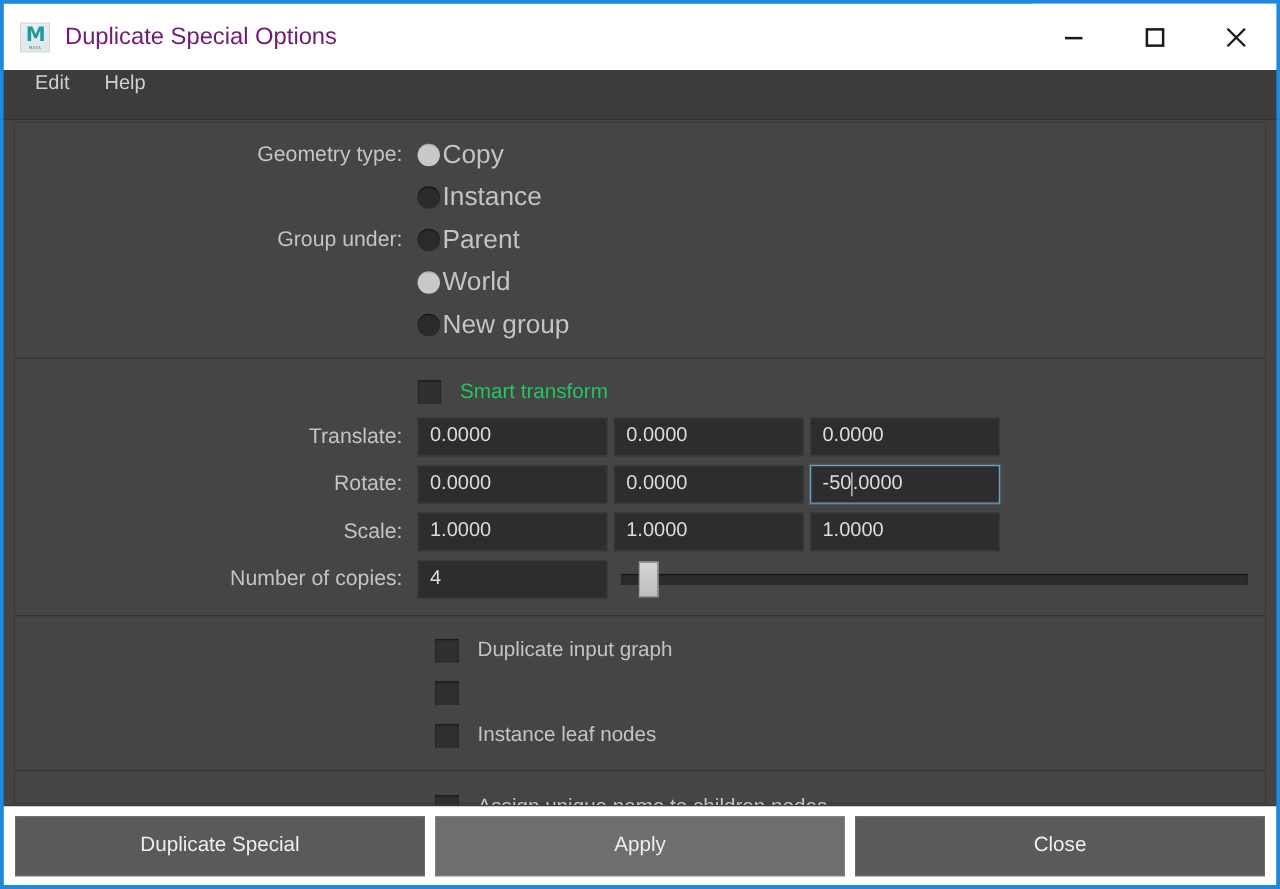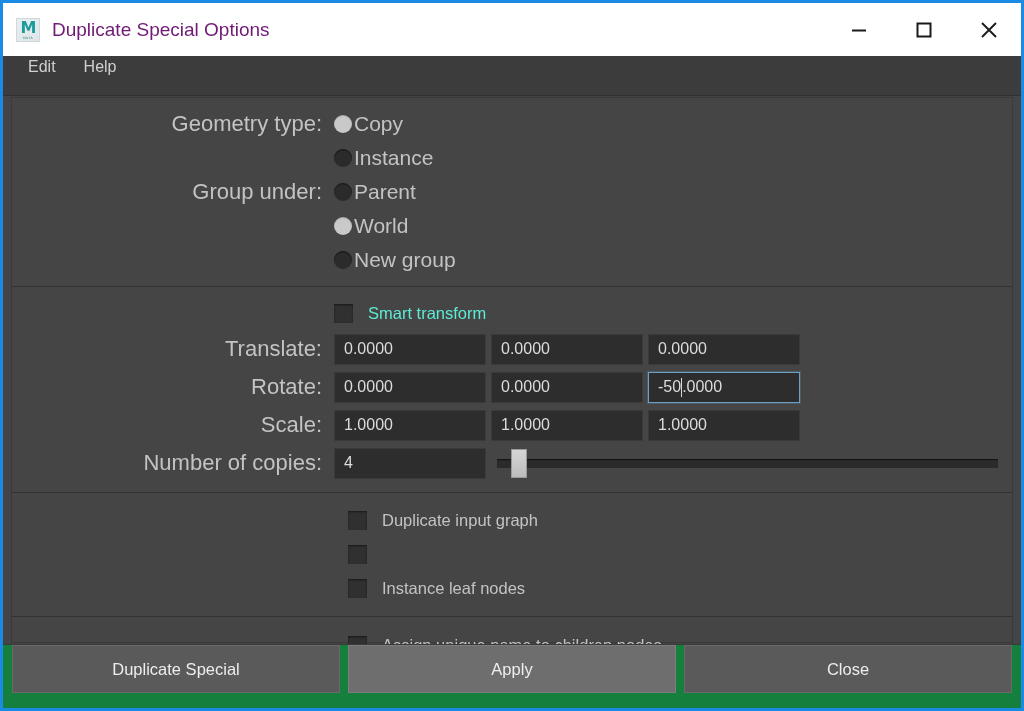--- a/index.html
+++ b/index.html
@@ -142,21 +142,21 @@
   .row {
     display: flex;
     align-items: center;
     height: 34px;
   }
   .row-label {
     width: 322px;
     text-align: right;
     padding-right: 12px;
     box-sizing: border-box;
-    font-size: 22px;
+    font-size: 17px;
     color: #c3c3c3;
     white-space: nowrap;
     flex: 0 0 auto;
   }
 
   
   .radio {
     width: 18px;
     height: 18px;
     border-radius: 50%;
@@ -179,21 +179,21 @@
     background: #303030;
     box-shadow: inset 0 1px 2px rgba(0,0,0,0.5);
     flex: 0 0 auto;
   }
   .check-text {
     font-size: 16.5px;
     color: #c3c3c3;
     margin-left: 15px;
     white-space: nowrap;
   }
-  .check-text.dim { color: #5eead4; }
+  .check-text.dim { color: #22c55e; }
 
   
   .field {
     height: 31px;
     background: #2d2d2d;
     border: 1px solid #3a3a3a;
     box-sizing: border-box;
     display: flex;
     align-items: center;
     padding-left: 9px;
@@ -242,22 +242,23 @@
     width: 16px;
     height: 29px;
     background: linear-gradient(180deg, #d6d6d6 0%, #bdbdbd 100%);
     border: 1px solid #9a9a9a;
     box-sizing: border-box;
   }
 
   
   #buttonbar {
     height: 64px;
-    background: #15803d;
-    display: flex;
+    background: #ffffff;
+    display: flex;
+    align-items: center;
     padding: 0 9px;
     box-sizing: border-box;
     flex: 0 0 auto;
     gap: 8px;
     border-top: 1px solid #3a3a3a;
   }
   .dlg-btn {
     flex: 1 1 0;
     height: 48px;
     background: #5a5a5a;

